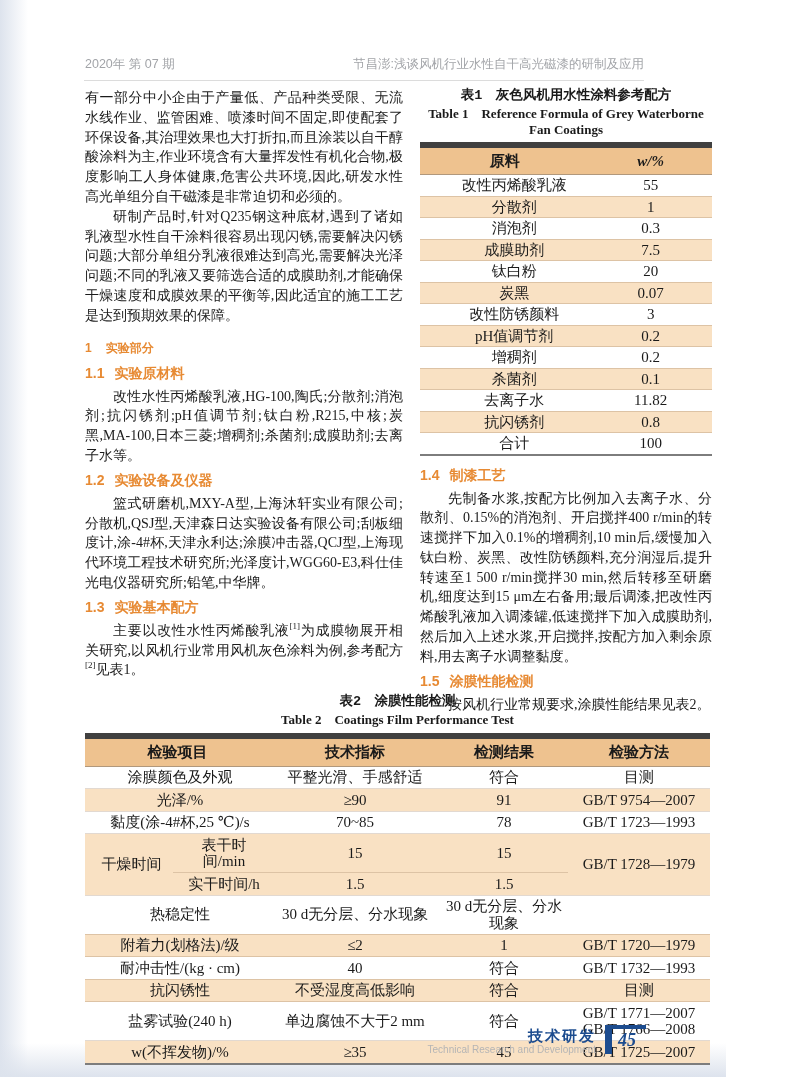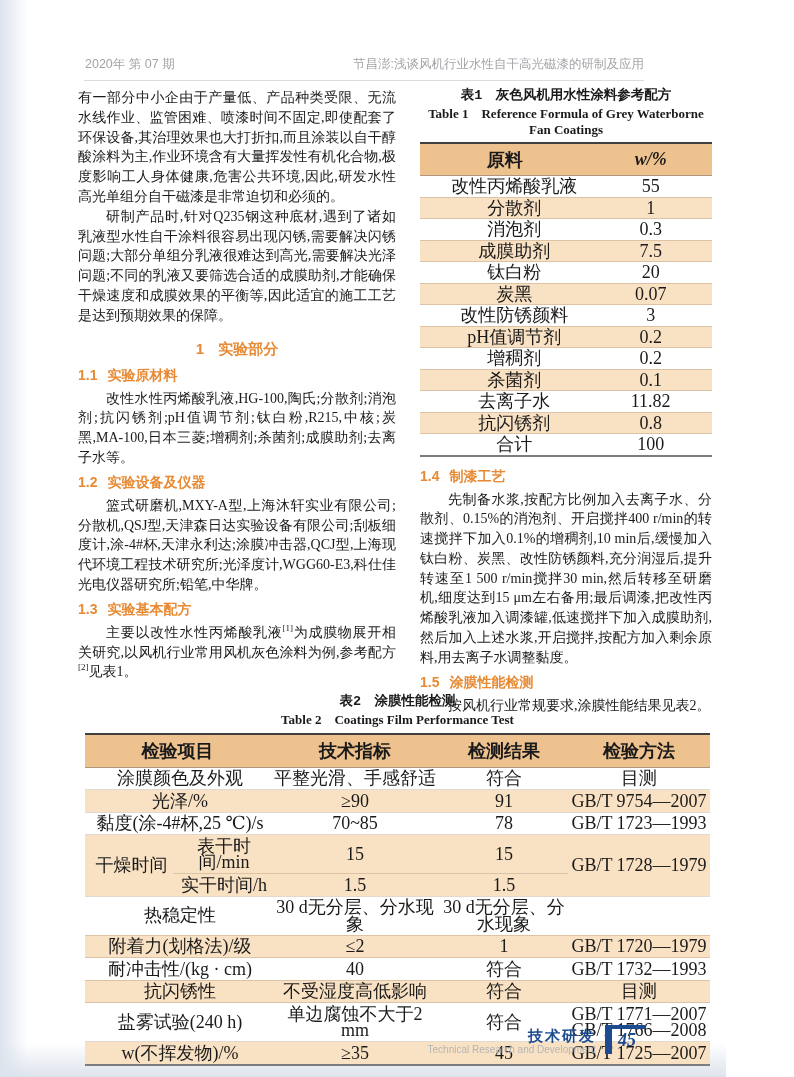--- a/index.html
+++ b/index.html
@@ -16,43 +16,43 @@
     background:linear-gradient(0deg,#dde3ed 0%,rgba(221,227,237,0) 100%);
   }
   .layer{position:absolute;z-index:1;}
 
   
   .header-bar{top:56px;left:85px;right:82px;display:flex;justify-content:space-between;
     font-family:"Liberation Sans","DejaVu Sans",sans-serif;font-size:12.5px;color:#a2a4a8;}
   .header-rule{top:80px;left:84px;right:82px;border-top:1px solid #dcdcdc;height:0;}
 
   
-  .col-left{top:88px;left:78px;width:318px;}
+  .col-left{top:88px;left:85px;width:318px;}
   .col-right{top:86px;left:420px;width:292px;}
   .table2-wrap{top:692px;left:85px;width:625px;}
 
   p.body{margin:0;font-size:14px;line-height:19.8px;text-align:justify;text-indent:2em;}
   p.body.no-indent{text-indent:0;}
   .sup{vertical-align:super;font-size:9px;line-height:0;}
 
   .h1{font-family:"Liberation Sans","DejaVu Sans",sans-serif;color:#e78a33;font-weight:bold;
-    font-size:15px;margin:14px 0 8px 0;text-align:center;}
+    font-size:12px;margin:14px 0 8px 0;}
   .h1 .num{margin-right:14px;}
   .h2{font-family:"Liberation Sans","DejaVu Sans",sans-serif;color:#e78a33;font-weight:bold;
     font-size:14px;margin:6px 0 4px 0;}
   .h2 .num{margin-right:10px;}
 
   
   .cap-cn{font-family:Liberation Mono, monospace;font-weight:bold;
     font-size:13.5px;text-align:center;margin:0 0 2px 0;}
   .cap-en{font-weight:bold;font-size:13px;text-align:center;margin:0 0 5px 0;line-height:15.5px;}
 
   
-  table.paper-table{border-collapse:collapse;width:100%;font-size:18px;
-    border-top:2px solid #404040;border-bottom:2px solid #7d7d7d;}
+  table.paper-table{border-collapse:collapse;width:100%;font-size:15px;
+    border-top:6px solid #404040;border-bottom:2px solid #7d7d7d;}
   table.paper-table th{
     background:#eec28f;font-weight:bold;padding:3.5px 2px;text-align:center;
     border-bottom:1px solid #b1987c;}
   table.paper-table td{
     padding:2px 3px;text-align:center;line-height:16.5px;
     border-bottom:1px solid rgba(150,120,90,.28);}
   table.paper-table tr:last-child td{border-bottom:none;}
   table.paper-table tr.shade td{background:#f9e1c3;}
   td.left{text-align:left;}
   #table1 td.left{padding-left:22px;}

